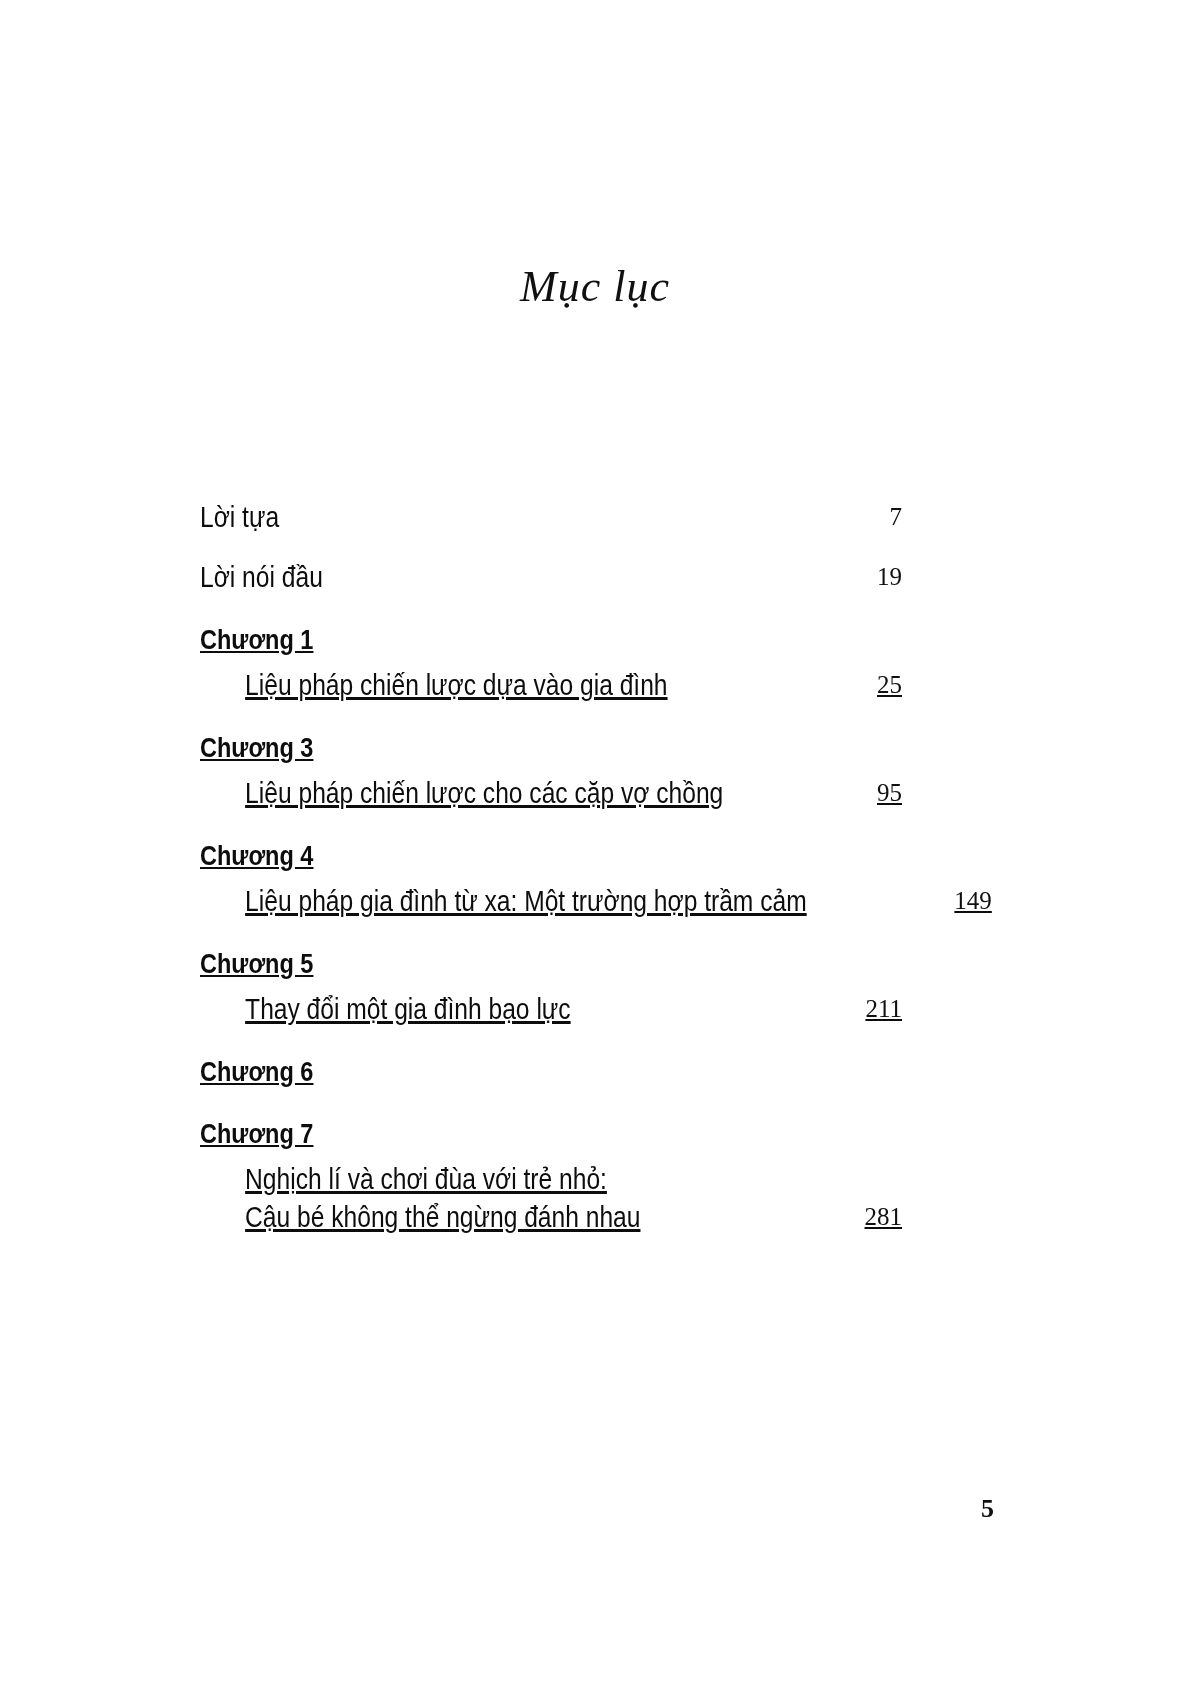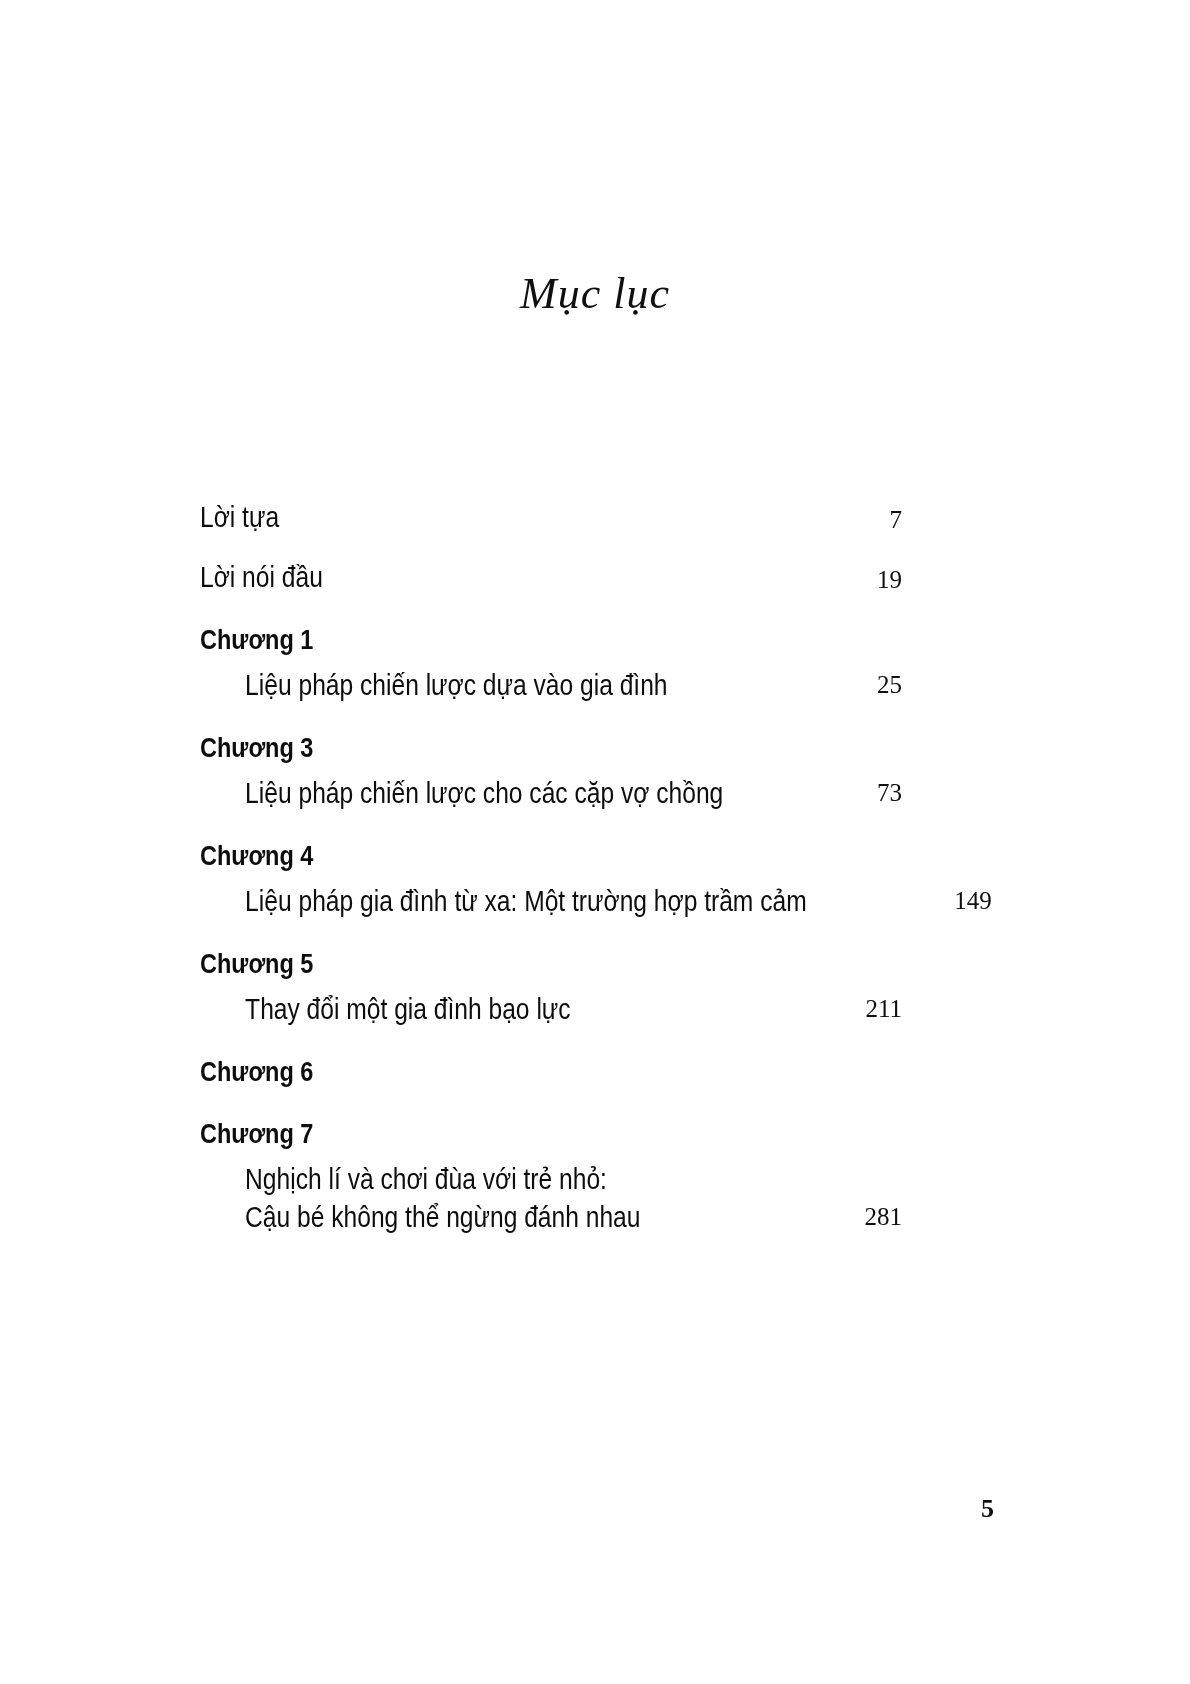--- a/index.html
+++ b/index.html
@@ -16,58 +16,59 @@
     overflow: hidden;
     font-family: "Liberation Sans", sans-serif;
     color: #0d0d0d;
   }
 
   
   .toc-title {
     position: absolute;
     left: 0;
     right: 0;
-    top: 268px;
+    top: 261px;
     text-align: center;
     font-family: "Liberation Serif", serif;
     font-style: italic;
     font-size: 44px;
     letter-spacing: 1px;
     color: #101010;
   }
 
   
   .toc-body {
     position: absolute;
     left: 200px;
     top: 500px;
     width: 702px;
   }
 
   .toc-row {
     display: flex;
-    align-items: flex-end;
+    align-items: center;
     justify-content: space-between;
   }
 
   
   .front-entry {
     margin-bottom: 26px;
   }
   .front-entry .entry-label {
     font-size: 30px;
     font-weight: 400;
     transform: scaleX(0.82);
     transform-origin: left center;
     white-space: nowrap;
   }
 
   
   .chapter-group {
     margin-top: 30px;
+    text-decoration: underline;
   }
   .chapter-head {
     font-size: 28px;
     font-weight: 700;
     transform: scaleX(0.84);
     transform-origin: left center;
     white-space: nowrap;
     margin-bottom: 12px;
   }
   .chapter-line {
@@ -135,21 +136,21 @@
           <div class="chapter-head">Chương 1</div>
           <div class="chapter-line">
             <div class="chapter-title">Liệu pháp chiến lược dựa vào gia đình</div>
             <div class="page-num">25</div>
           </div>
         </div>
         <div class="chapter-group">
           <div class="chapter-head">Chương 3</div>
           <div class="chapter-line">
             <div class="chapter-title">Liệu pháp chiến lược cho các cặp vợ chồng</div>
-            <div class="page-num">73</div>
+            <div class="page-num">95</div>
           </div>
         </div>
         <div class="chapter-group">
           <div class="chapter-head">Chương 4</div>
           <div class="chapter-line">
             <div class="chapter-title">Liệu pháp gia đình từ xa: Một trường hợp trầm cảm</div>
             <div class="page-num">149</div>
           </div>
         </div>
         <div class="chapter-group">

